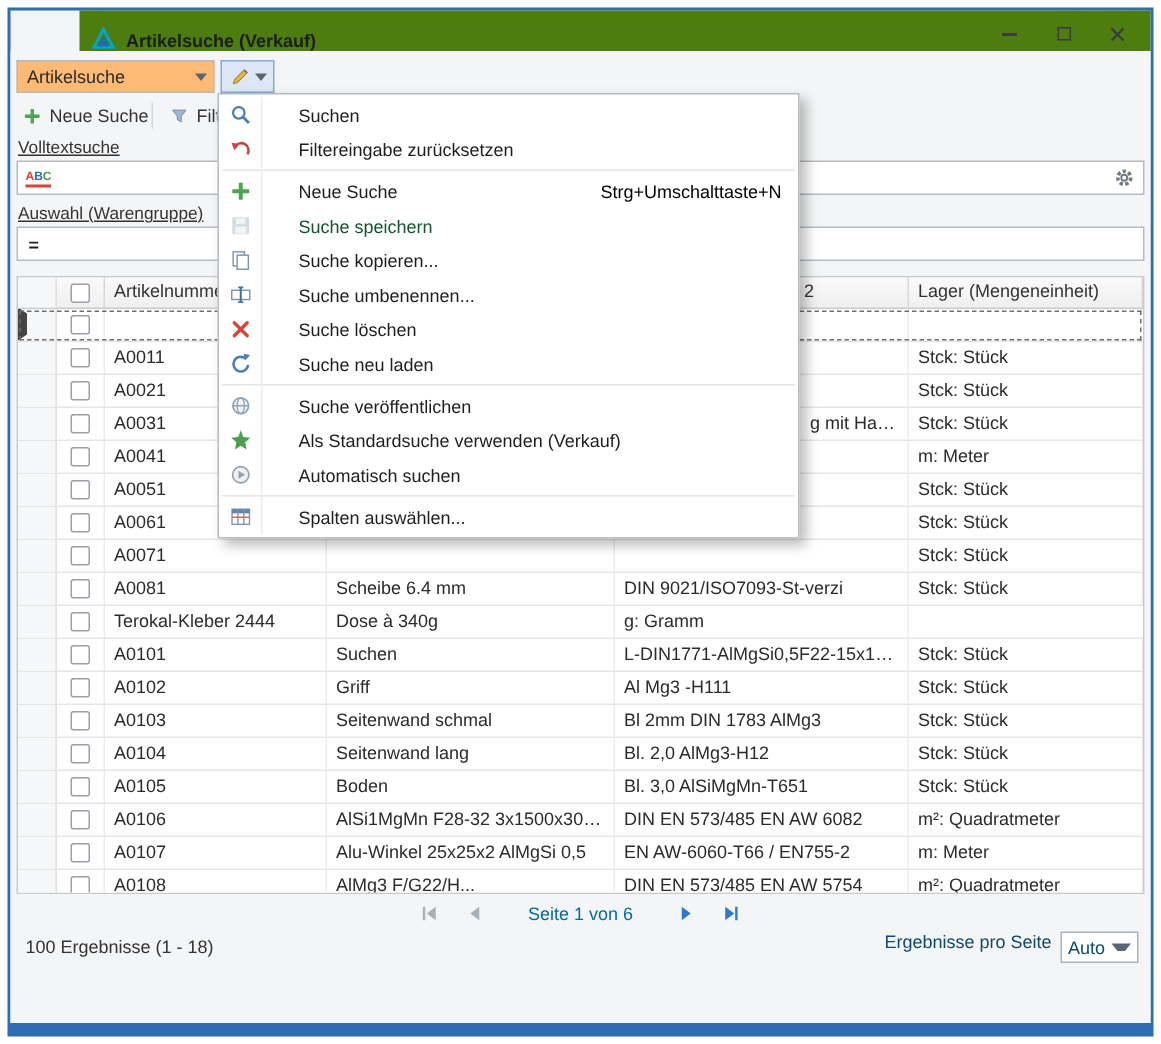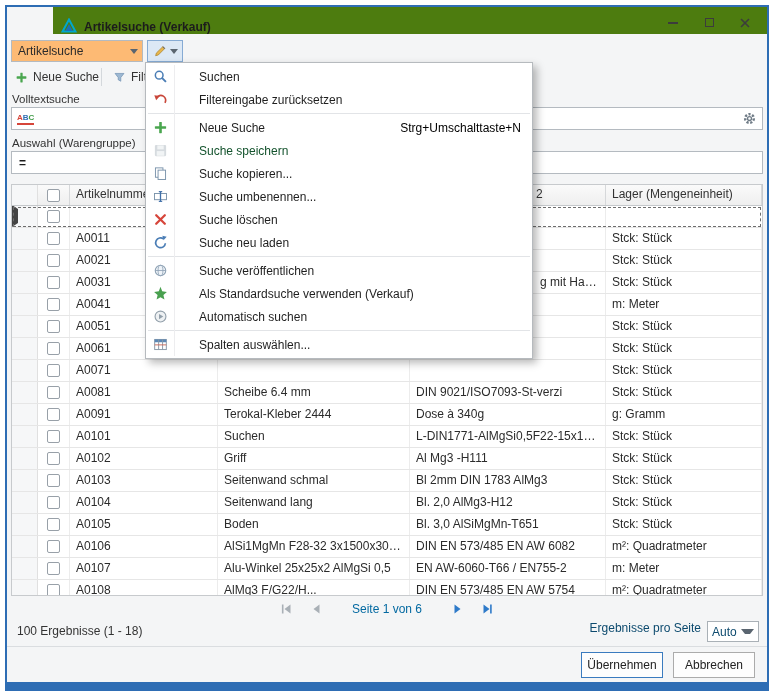--- a/index.html
+++ b/index.html
@@ -22,21 +22,21 @@
   .caret{width:0;height:0;border-left:4px solid transparent;border-right:4px solid transparent;
     border-top:5px solid #5a6570;display:inline-block;}
   .editbtn{position:absolute;left:140px;top:6px;width:36px;height:22px;box-sizing:border-box;
     border:1px solid #86abd4;background:#dce8f5;display:flex;align-items:center;justify-content:center;gap:3px;}
   
   .tbtn{position:absolute;top:32px;height:22px;display:flex;align-items:center;gap:5px;padding:0 6px;color:#333;}
   #btn-neue-suche{left:2px;}
   #btn-filter{left:100px;}
   .tsep{position:absolute;left:94px;top:34px;width:1px;height:18px;background:#d4d8dc;}
   
-  .flabel{position:absolute;left:5px;font-size:11.5px;color:#333;}
+  .flabel{position:absolute;left:5px;font-size:11.5px;color:#333;text-decoration:underline;}
   #lbl-volltext{top:59px;}
   #lbl-auswahl{top:103px;}
   .finput{position:absolute;left:4px;width:752px;height:23px;box-sizing:border-box;background:#fff;
     border:1px solid #b4bac0;display:flex;align-items:center;padding:0 5px;gap:4px;}
   #input-volltext{top:73px;}
   #input-auswahl{top:117px;}
   .finput input{flex:1;border:none;outline:none;background:transparent;font:inherit;height:100%;min-width:0;}
   .abc{font-size:8px;font-weight:bold;letter-spacing:0;border-bottom:2px solid #d6453a;line-height:9px;padding-bottom:1px;}
   .abc b:nth-child(1){color:#d6453a;}
   .abc b:nth-child(2){color:#2e6db4;}
@@ -259,21 +259,20 @@
         <div class="td">A0081</div>
         <div class="td">Scheibe 6.4 mm</div>
         <div class="td">DIN 9021/ISO7093-St-verzi</div>
         <div class="td">Stck: Stück</div>
       </div>
       <div class="tr">
         <div class="td gut"></div>
         <div class="td cbc">
             <span class="checkbox"></span>
           </div>
-        <div class="td">A0091</div>
         <div class="td">Terokal-Kleber 2444</div>
         <div class="td">Dose à 340g</div>
         <div class="td">g: Gramm</div>
       </div>
       <div class="tr">
         <div class="td gut"></div>
         <div class="td cbc">
             <span class="checkbox"></span>
           </div>
         <div class="td">A0101</div>
@@ -381,24 +380,20 @@
 
     <div class="results">100 Ergebnisse (1 - 18)</div>
     <div class="perpage">
       <span>Ergebnisse pro Seite</span>
       <span class="minicombo">
         <span>Auto</span>
         <span class="caret"></span>
       </span>
     </div>
 
-    <div class="btnrow">
-      <div class="dlgbtn primary">Übernehmen</div>
-      <div class="dlgbtn">Abbrechen</div>
-    </div>
 
     <div class="menu">
       <div class="mi">
         <span class="ic">
             <svg width="15" height="15" viewBox="0 0 16 16">
               <circle cx="6.6" cy="6.6" r="4.1" fill="none" stroke="#4a7db5" stroke-width="1.6"></circle>
               <line x1="9.8" y1="9.8" x2="13.8" y2="13.8" stroke="#4a7db5" stroke-width="2"></line>
             </svg>
           </span>
         <span class="lbl">Suchen</span>

